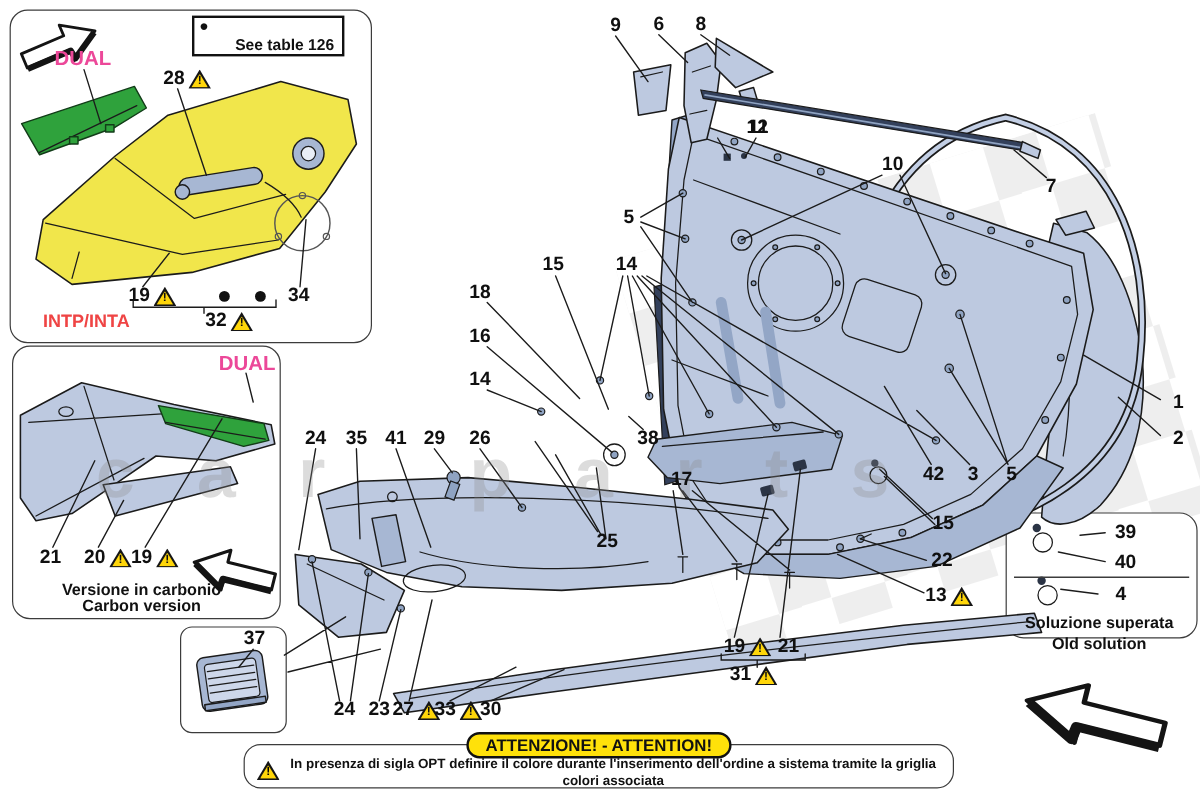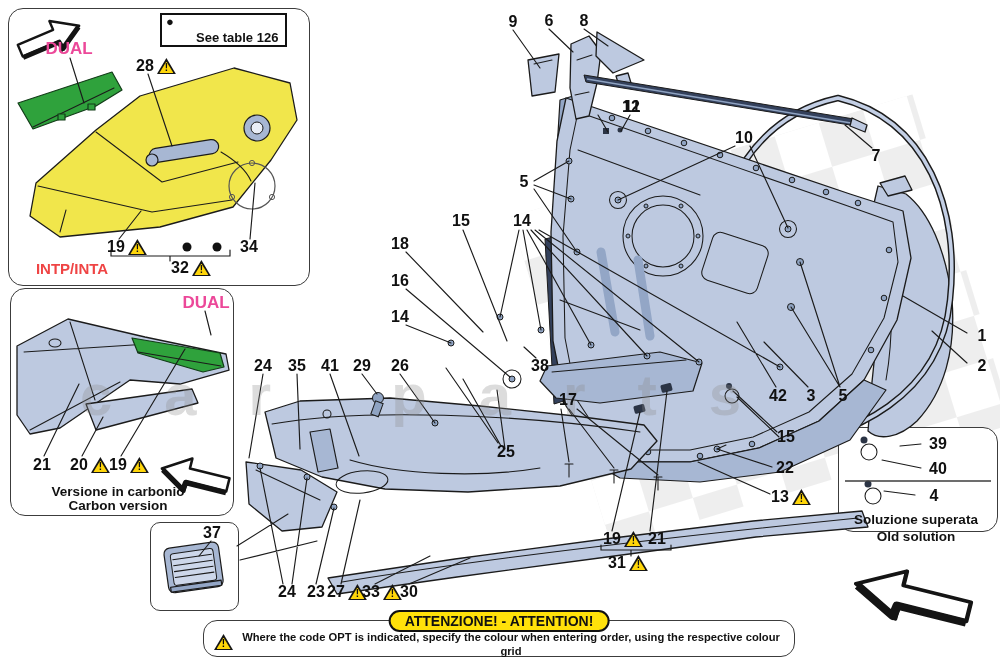--- a/index.html
+++ b/index.html
@@ -454,17 +454,18 @@
         <span>4</span>
       </div>
     </div>
 
   <div class="banner">
     <div class="pill">ATTENZIONE! - ATTENTION!</div>
     <span class="tri banner-tri">
         <i>!</i>
       </span>
     <div class="banner-lines">
+      <div>In presenza di sigla OPT definire il colore durante l'inserimento dell'ordine a sistema tramite la griglia colori associata</div>
       <div>Where the code OPT is indicated, specify the colour when entering order, using the respective colour grid</div>
     </div>
   </div>
 
 </div>
 
 </body></html>

